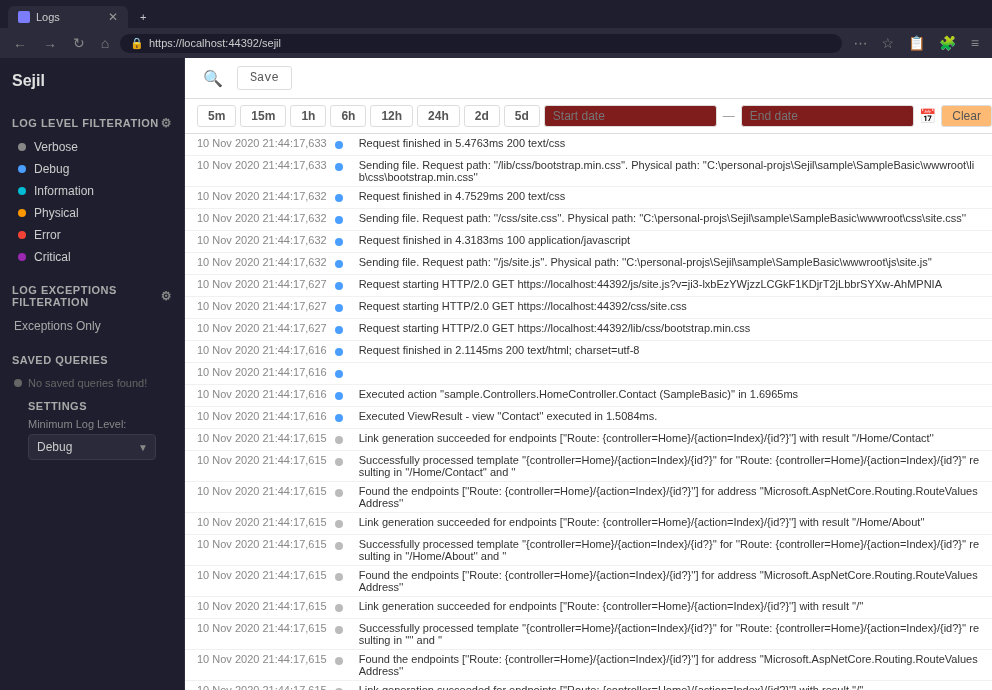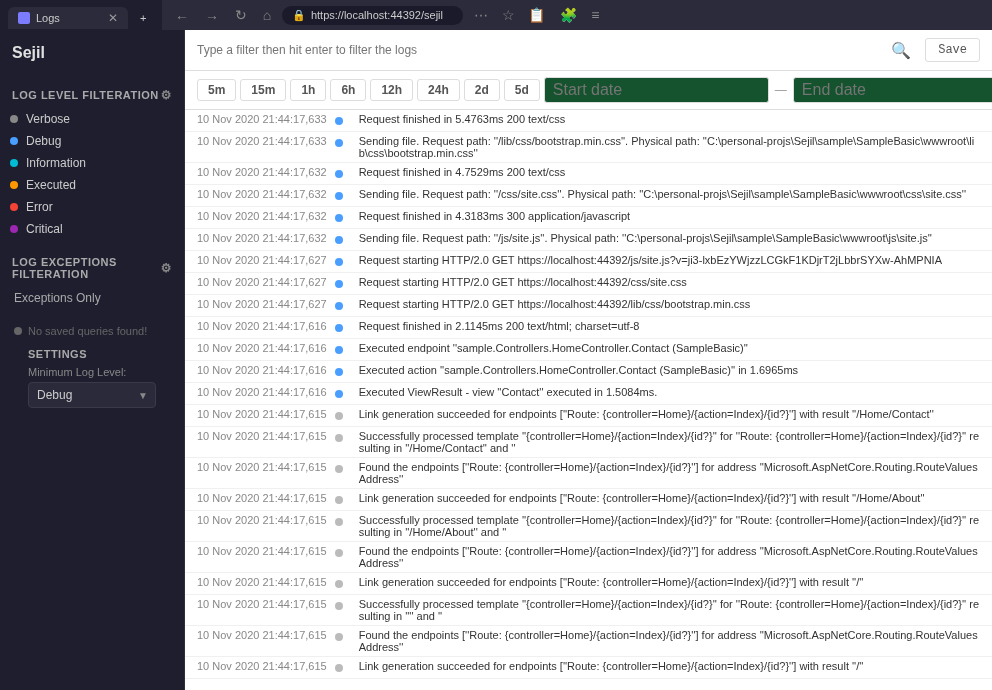--- a/index.html
+++ b/index.html
@@ -1,19 +1,19 @@
 <!DOCTYPE html>
 <html><head>
   <meta charset="utf-8">
   <style>
     * { box-sizing: border-box; margin: 0; padding: 0; }
     body { font-family: 'Segoe UI', Arial, sans-serif; background: #1a1a2e; color: #ccc; font-size: 12px; display: flex; flex-direction: column; height: 690px; overflow: hidden; }
 
     
-    .browser-chrome { background: #2b2b3b; display: flex; flex-direction: row; }
+    .browser-chrome { background: #2b2b3b; display: flex; flex-direction: column; }
     .browser-tab-bar { display: flex; align-items: center; background: #1e1e2e; padding: 6px 0 0 8px; gap: 4px; }
     .browser-tab { display: flex; align-items: center; background: #2b2b3b; border-radius: 6px 6px 0 0; padding: 4px 10px; font-size: 11px; color: #ccc; gap: 6px; min-width: 120px; }
     .browser-tab .tab-icon { width: 12px; height: 12px; background: #7c7cff; border-radius: 2px; display: inline-block; }
     .browser-tab .close-btn { margin-left: auto; color: #999; cursor: pointer; font-size: 12px; }
     .browser-nav { display: flex; align-items: center; padding: 5px 8px; gap: 6px; background: #2b2b3b; }
     .nav-btn { background: none; border: none; color: #888; cursor: pointer; font-size: 14px; padding: 2px 5px; border-radius: 3px; }
     .address-bar-wrap { flex: 1; display: flex; align-items: center; background: #1a1a2a; border-radius: 20px; padding: 3px 10px; gap: 5px; }
     .address-bar-wrap .lock-icon { color: #888; font-size: 11px; }
     .address-bar { background: none; border: none; color: #ccc; font-size: 11px; flex: 1; outline: none; }
     .nav-actions { display: flex; gap: 4px; }
@@ -23,21 +23,21 @@
     .app-container { display: flex; flex: 1; overflow: hidden; }
 
     
     .sidebar { width: 185px; background: #1e1e2e; border-right: 1px solid #2e2e3e; display: flex; flex-direction: column; overflow-y: auto; padding-bottom: 10px; flex-shrink: 0; }
     .sidebar-title { padding: 14px 12px 10px; font-size: 16px; font-weight: bold; color: #e0e0e0; }
 
     .sidebar-section { margin-top: 10px; }
     .sidebar-section-header { display: flex; align-items: center; justify-content: space-between; padding: 6px 12px; color: #aaa; font-size: 11px; font-weight: 700; text-transform: uppercase; letter-spacing: 0.5px; }
     .sidebar-section-header .filter-icon { color: #888; font-size: 12px; cursor: pointer; }
 
-    .log-level-item { display: flex; align-items: center; padding: 4px 10px; gap: 8px; cursor: pointer; }
+    .log-level-item { display: flex; align-items: center; padding: 4px 18px; gap: 8px; cursor: pointer; }
     .dot { width: 8px; height: 8px; border-radius: 50%; flex-shrink: 0; }
     .dot-gray { background: #888; }
     .dot-blue { background: #4a9eff; }
     .dot-cyan { background: #00bcd4; }
     .dot-orange { background: #ff9800; }
     .dot-red { background: #f44336; }
     .dot-purple { background: #9c27b0; }
 
     .exceptions-item { padding: 5px 14px; color: #aaa; font-size: 12px; cursor: pointer; }
 
@@ -58,21 +58,21 @@
     
     .filter-bar { display: flex; align-items: center; padding: 8px 12px; background: #fff; border-bottom: 1px solid #ddd; gap: 8px; }
     .filter-input { flex: 1; border: none; outline: none; font-size: 12px; color: #999; background: transparent; }
     .filter-search-btn { background: none; border: none; cursor: pointer; color: #888; font-size: 16px; padding: 2px 6px; }
     .filter-save-btn { background: #fff; border: 1px solid #ddd; color: #555; padding: 4px 12px; border-radius: 3px; cursor: pointer; font-size: 12px; font-family: Liberation Mono, monospace; }
 
     
     .time-range-bar { display: flex; align-items: center; padding: 6px 12px; background: #fff; border-bottom: 1px solid #ddd; gap: 4px; }
     .time-btn { background: #fff; border: 1px solid #ddd; color: #555; padding: 3px 10px; border-radius: 3px; cursor: pointer; font-size: 12px; font-weight: bold; }
     .date-range { display: flex; align-items: center; margin-left: auto; gap: 6px; }
-    .date-input { border: 1px solid #ddd; background: #14532d; padding: 3px 8px; border-radius: 3px; font-size: 16px; color: #999; cursor: pointer; }
+    .date-input { border: 1px solid #ddd; background: #7f1d1d; padding: 3px 8px; border-radius: 3px; font-size: 12px; color: #999; cursor: pointer; }
     .date-sep { color: #999; }
     .date-icon { color: #888; font-size: 14px; cursor: pointer; }
     .clear-btn { background: #fdba74; border: 1px solid #ddd; color: #555; padding: 3px 10px; border-radius: 3px; cursor: pointer; font-size: 12px; }
 
     
     .log-list { flex: 1; overflow-y: auto; background: #fff; }
     .log-entry { display: flex; align-items: flex-start; padding: 3px 12px; border-bottom: 1px solid #f0f0f0; gap: 8px; min-height: 22px; }
     .log-timestamp { color: #888; font-size: 11px; white-space: nowrap; min-width: 115px; flex-shrink: 0; }
     .log-dot { width: 8px; height: 8px; border-radius: 50%; flex-shrink: 0; margin-top: 4px; }
     .log-dot-blue { background: #4a9eff; }
@@ -129,21 +129,21 @@
       <div class="log-level-item">
         <span class="dot dot-blue"></span>
         <span>Debug</span>
       </div>
       <div class="log-level-item">
         <span class="dot dot-cyan"></span>
         <span>Information</span>
       </div>
       <div class="log-level-item">
         <span class="dot dot-orange"></span>
-        <span>Executed</span>
+        <span>Physical</span>
       </div>
       <div class="log-level-item">
         <span class="dot dot-red"></span>
         <span>Error</span>
       </div>
       <div class="log-level-item">
         <span class="dot dot-purple"></span>
         <span>Critical</span>
       </div>
     </div>
@@ -152,20 +152,23 @@
       <div class="sidebar-section-header">
         <span>Log Exceptions Filteration</span>
         <span class="filter-icon">⚙</span>
       </div>
       <div class="exceptions-item">
         <span>Exceptions Only</span>
       </div>
     </div>
 
     <div class="sidebar-section saved-queries-section">
+      <div class="sidebar-section-header">
+        <span>Saved Queries</span>
+      </div>
       <div class="no-saved">
         <span class="info-dot"></span>
         <span>No saved queries found!</span>
       </div>
     </div>
 
     <div class="settings-section">
       <div class="settings-title">Settings</div>
       <div class="settings-label">Minimum Log Level:</div>
       <div class="settings-select-wrap">
@@ -178,21 +181,20 @@
           <option>Critical</option>
         </select>
         <span class="settings-select-arrow">▼</span>
       </div>
     </div>
   </div>
 
   <div class="main-content">
 
     <div class="filter-bar">
-      <input class="filter-input" placeholder="Type a filter then hit enter to filter the logs" style="">
       <button class="filter-search-btn">🔍</button>
       <button class="filter-save-btn">Save</button>
     </div>
 
     <div class="time-range-bar">
       <button class="time-btn">5m</button>
       <button class="time-btn">15m</button>
       <button class="time-btn">1h</button>
       <button class="time-btn">6h</button>
       <button class="time-btn">12h</button>
@@ -225,21 +227,21 @@
           <span class="log-message">Request finished in 4.7529ms 200 text/css</span>
         </div>
         <div class="log-entry">
           <span class="log-timestamp">10 Nov 2020 21:44:17,632</span>
           <span class="log-dot log-dot-blue"></span>
           <span class="log-message">Sending file. Request path: ''/css/site.css''. Physical path: ''C:\personal-projs\Sejil\sample\SampleBasic\wwwroot\css\site.css''</span>
         </div>
         <div class="log-entry">
           <span class="log-timestamp">10 Nov 2020 21:44:17,632</span>
           <span class="log-dot log-dot-blue"></span>
-          <span class="log-message">Request finished in 4.3183ms 300 application/javascript</span>
+          <span class="log-message">Request finished in 4.3183ms 100 application/javascript</span>
         </div>
         <div class="log-entry">
           <span class="log-timestamp">10 Nov 2020 21:44:17,632</span>
           <span class="log-dot log-dot-blue"></span>
           <span class="log-message">Sending file. Request path: ''/js/site.js''. Physical path: ''C:\personal-projs\Sejil\sample\SampleBasic\wwwroot\js\site.js''</span>
         </div>
         <div class="log-entry">
           <span class="log-timestamp">10 Nov 2020 21:44:17,627</span>
           <span class="log-dot log-dot-blue"></span>
           <span class="log-message">Request starting HTTP/2.0 GET https://localhost:44392/js/site.js?v=ji3-lxbEzYWjzzLCGkF1KDjrT2jLbbrSYXw-AhMPNIA</span>
@@ -255,21 +257,20 @@
           <span class="log-message">Request starting HTTP/2.0 GET https://localhost:44392/lib/css/bootstrap.min.css</span>
         </div>
         <div class="log-entry">
           <span class="log-timestamp">10 Nov 2020 21:44:17,616</span>
           <span class="log-dot log-dot-blue"></span>
           <span class="log-message">Request finished in 2.1145ms 200 text/html; charset=utf-8</span>
         </div>
         <div class="log-entry">
           <span class="log-timestamp">10 Nov 2020 21:44:17,616</span>
           <span class="log-dot log-dot-blue"></span>
-          <span class="log-message">Executed endpoint ''sample.Controllers.HomeController.Contact (SampleBasic)''</span>
         </div>
         <div class="log-entry">
           <span class="log-timestamp">10 Nov 2020 21:44:17,616</span>
           <span class="log-dot log-dot-blue"></span>
           <span class="log-message">Executed action ''sample.Controllers.HomeController.Contact (SampleBasic)'' in 1.6965ms</span>
         </div>
         <div class="log-entry">
           <span class="log-timestamp">10 Nov 2020 21:44:17,616</span>
           <span class="log-dot log-dot-blue"></span>
           <span class="log-message">Executed ViewResult - view ''Contact'' executed in 1.5084ms.</span>

